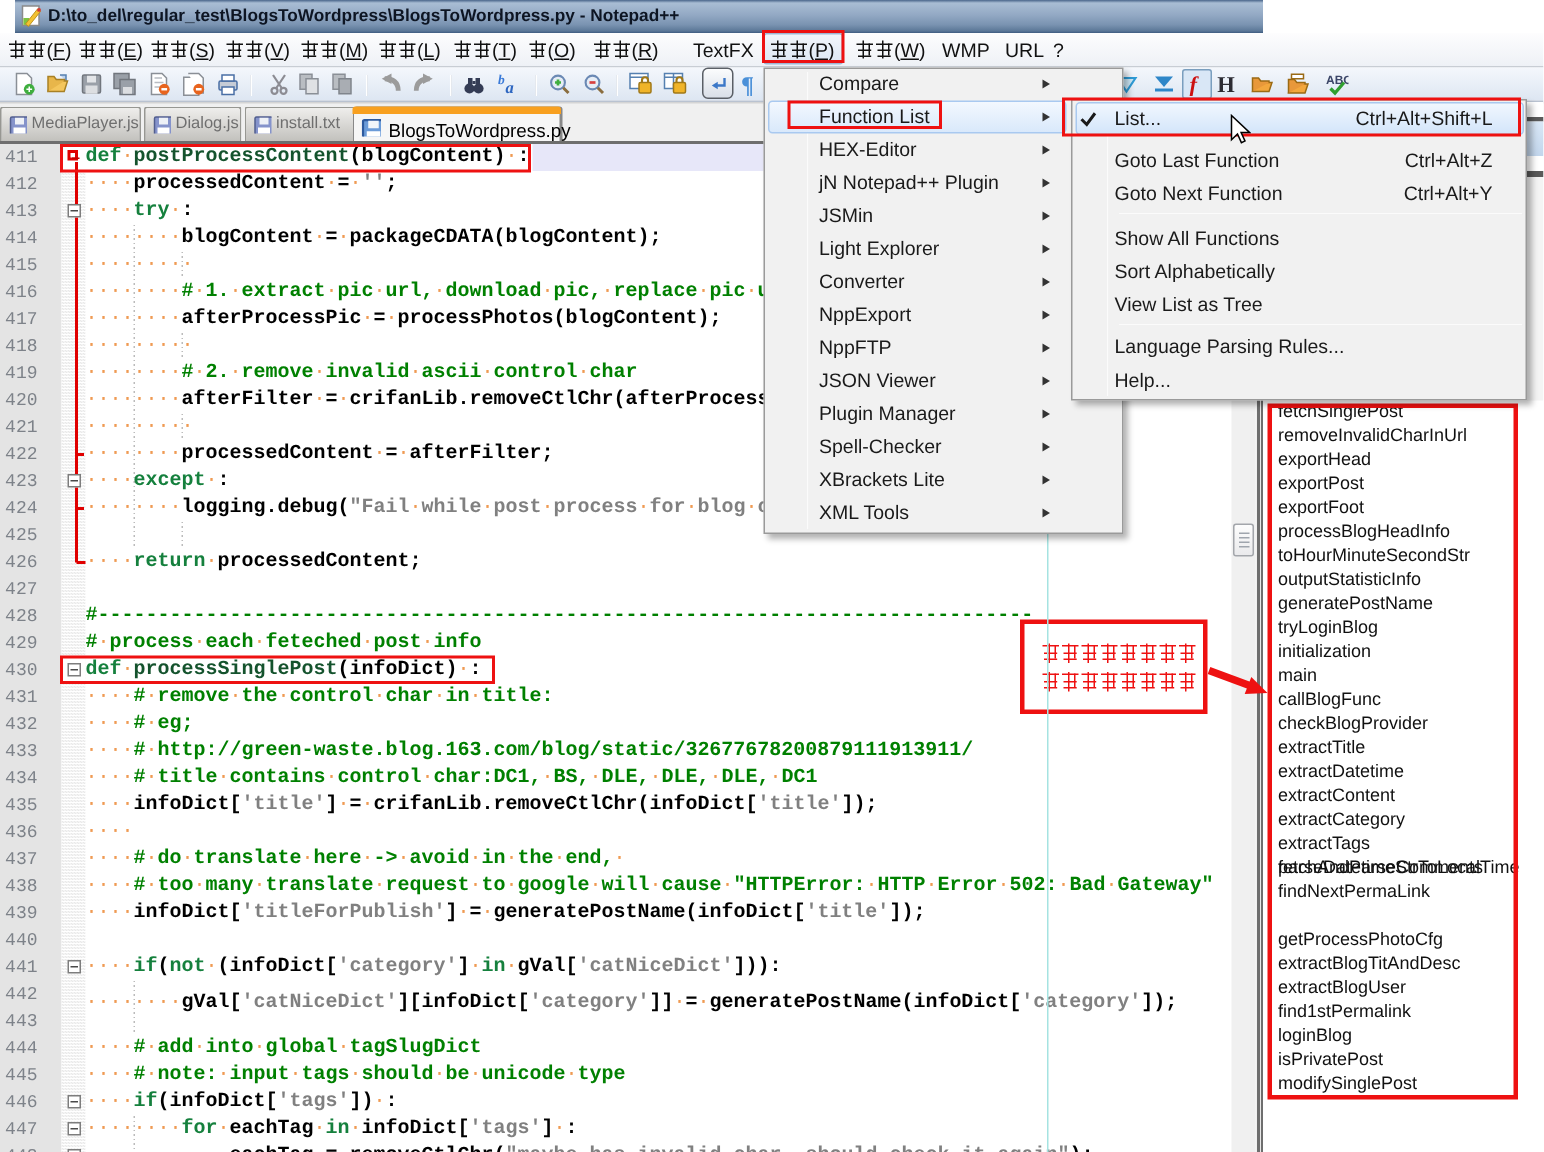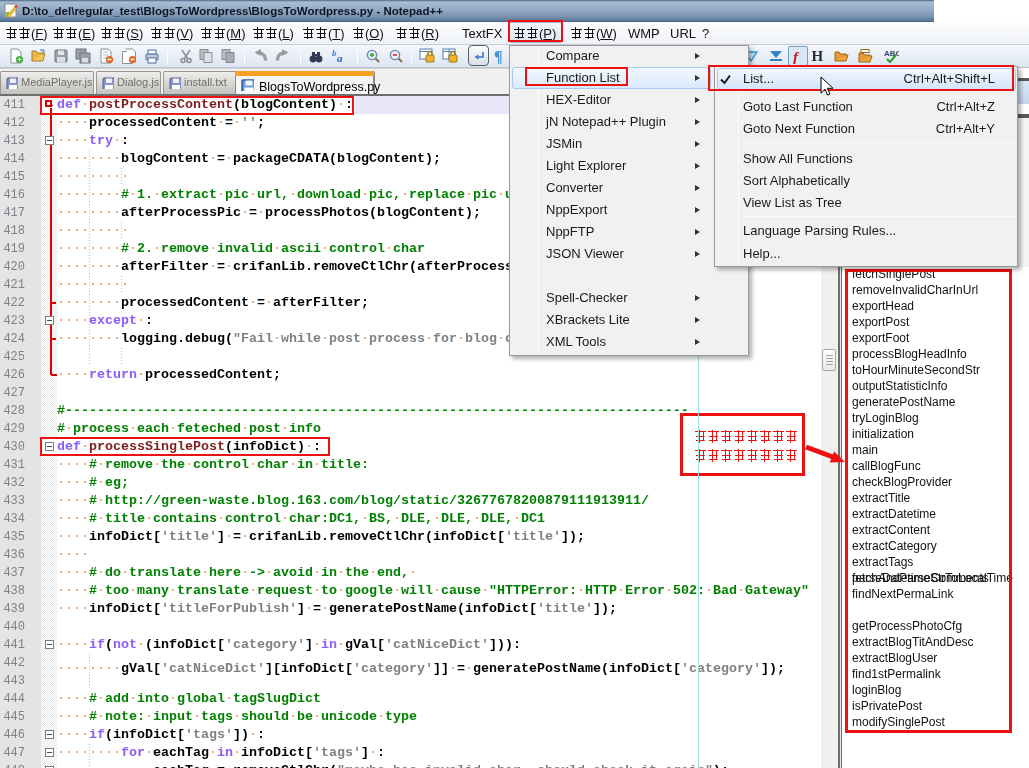--- a/index.html
+++ b/index.html
@@ -2,41 +2,41 @@
 <html><head><meta charset="utf-8"><style>
 *{margin:0;padding:0;box-sizing:border-box}
 html,body{width:1029px;height:768px;overflow:hidden}
 body{font-family:"Liberation Sans",sans-serif;position:relative;background:#fff}
 .abs{position:absolute}
 i.cj{display:inline-block;width:.92em;height:.92em;margin:0 .04em;vertical-align:-.1em;
 background-image:linear-gradient(currentColor 0 0),linear-gradient(currentColor 0 0),linear-gradient(currentColor 0 0),linear-gradient(currentColor 0 0),linear-gradient(currentColor 0 0);
 background-size:100% 1px,1px 100%,80% 1px,80% 1px,1px 70%;
 background-position:center 12%,45% center,center 52%,center 88%,80% center;background-repeat:no-repeat}
 
-#title{left:0;top:0;width:934px;height:22px;background:linear-gradient(180deg,#49658a 0,#a9bdd4 9%,#93a9c4 45%,#7a93b1 75%,#5b7797 94%,#3e5b80 100%);position:absolute}
+#title{left:10px;top:0;width:832px;height:22px;background:linear-gradient(180deg,#49658a 0,#a9bdd4 9%,#93a9c4 45%,#7a93b1 75%,#5b7797 94%,#3e5b80 100%);position:absolute}
 #title .t{position:absolute;left:22px;top:4.5px;font-size:11.5px;font-weight:bold;color:#0d1523;letter-spacing:0}
 
 #menubar{left:0;top:22px;width:1029px;height:23px;background:linear-gradient(#fdfdfe,#eef1f6);border-bottom:1px solid #c8cdd4;position:absolute}
 .mi{position:absolute;top:3px;height:17px;line-height:17px;font-size:13px;color:#111;z-index:3}
 
 #toolbar{left:0;top:45px;width:1029px;height:23px;background:linear-gradient(#f4f7fc,#dde6f2);border-bottom:1px solid #b9c2d0;position:absolute}
 .tsep{position:absolute;top:50px;width:1px;height:14px;background:#aab4c2;border-right:1px solid #fff}
 
 #tabbar{left:0;top:68px;width:1029px;height:28px;background:#f0f0f0;border-top:1px solid #d4d4d4;position:absolute}
 .tab{position:absolute;top:71px;height:23px;background:linear-gradient(#efeeec,#c2c1bd);border:1px solid #979792;border-bottom:none;border-radius:2px 2px 0 0;color:#6f6f6f;font-size:11px;line-height:21px}
 .tab .lbl{margin-left:20px}
 #tab4{top:71px;height:23px;box-shadow:1px 0 0 #888;background:#f6f6f6;color:#000;border:1px solid #888;border-bottom:none;z-index:2}
 #tab4 .top{position:absolute;left:-1px;top:-1px;right:-1px;height:5px;background:#f8a01f;border-radius:2px 2px 0 0}
 #tab4 .lbl{margin-left:23px;line-height:24px;display:inline-block;font-size:12.5px;margin-top:3px}
 
 #gutter{left:0;top:96px;width:41px;height:672px;background:#e4e4e4;position:absolute}
 #fmargin{left:41px;top:96px;width:16px;height:672px;position:absolute;background:conic-gradient(#e9e9e9 25%,#fff 0 50%,#e9e9e9 0 75%,#fff 0) 0 0/2px 2px}
 .ln{position:absolute;left:0;width:25px;height:18px;line-height:18px;text-align:right;font-family:"Liberation Mono",monospace;font-size:12px;color:#7d8289}
 .cl{position:absolute;left:57px;height:18px;line-height:18px;font-family:"Liberation Mono",monospace;font-size:13.33px;font-weight:bold;color:#000;white-space:pre;z-index:2}
-.cl .k{color:#8b5cf6}.cl .f{color:#7f1d1d}.cl .c{color:#008000}.cl .s{color:#808080}
+.cl .k{color:#15803d}.cl .f{color:#14532d}.cl .c{color:#008000}.cl .s{color:#808080}
 .cl b{color:#ef9a52;font-weight:normal}
 .guide{position:absolute;width:1px;background:repeating-linear-gradient(180deg,#bbb 0 1px,transparent 1px 3px);z-index:1}
 .fb{position:absolute;left:45px;width:9px;height:9px;background:#fff;border:1px solid #7d7d7d;z-index:3}
 .fb:after{content:"";position:absolute;left:1px;top:3px;width:5px;height:1px;background:#4a4a4a}
 .fbr{border:2px solid #e00000;width:7px;height:7px}
 .fbr:after{left:1px;top:3px;width:5px;background:#d00000}
 .fbr:after{background:#c00000}
 #sel411{left:40px;top:96px;width:780px;height:18px;background:#e7e7f9;position:absolute}
 #sel411w{left:40px;top:96px;width:315px;height:18px;background:#fff;position:absolute;z-index:1}
 #edge{left:698px;top:96px;width:1px;height:672px;background:#a5e3e1;position:absolute;z-index:13}
@@ -401,20 +401,21 @@
     <div class="ddr" style="top:-1px">Compare<i class="arr"></i></div>
     <div class="ddr" style="top:21px">Function List<i class="arr"></i></div>
     <div class="ddr" style="top:43px">HEX-Editor<i class="arr"></i></div>
     <div class="ddr" style="top:65px">jN Notepad++ Plugin<i class="arr"></i></div>
     <div class="ddr" style="top:87px">JSMin<i class="arr"></i></div>
     <div class="ddr" style="top:109px">Light Explorer<i class="arr"></i></div>
     <div class="ddr" style="top:131px">Converter<i class="arr"></i></div>
     <div class="ddr" style="top:153px">NppExport<i class="arr"></i></div>
     <div class="ddr" style="top:175px">NppFTP<i class="arr"></i></div>
     <div class="ddr" style="top:197px">JSON Viewer<i class="arr"></i></div>
+    <div class="ddr" style="top:219px">Plugin Manager<i class="arr"></i></div>
     <div class="ddr" style="top:241px">Spell-Checker<i class="arr"></i></div>
     <div class="ddr" style="top:263px">XBrackets Lite<i class="arr"></i></div>
     <div class="ddr" style="top:285px">XML Tools<i class="arr"></i></div>
   </div>
 <div class="menu" id="smn">
     <span class="seam"></span>
     <div id="hl"></div>
 <svg class="abs" style="left:3px;top:5px;" width="15" height="15" viewBox="0 0 15 15">
       <path d="M3 7.5 6.5 11 12 3.5" fill="none" stroke="#1a1a1a" stroke-width="2"></path>
     </svg>

